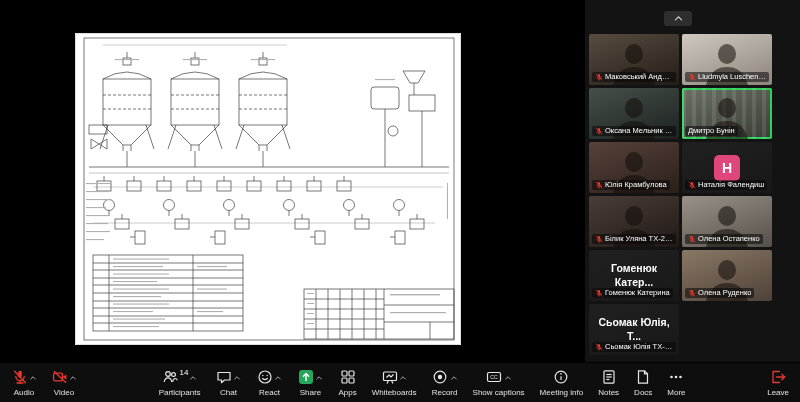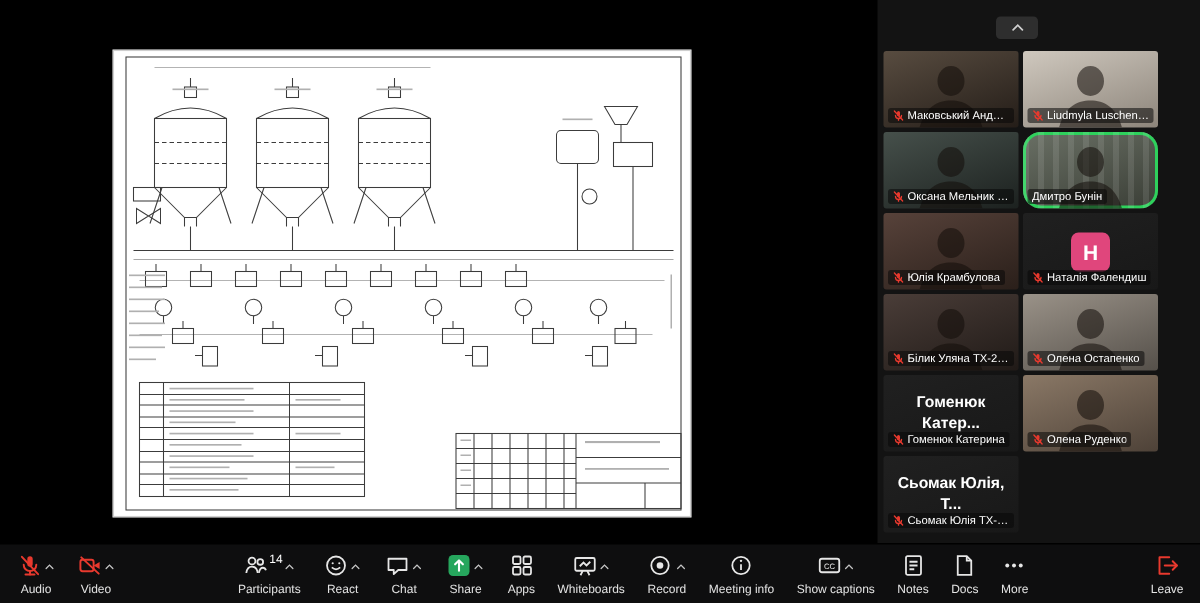--- a/index.html
+++ b/index.html
@@ -260,21 +260,21 @@
             <g fill="none" stroke="#e8392e" stroke-width="1.8" stroke-linecap="round">
               <rect x="6" y="2" width="4" height="7" rx="2" fill="#e8392e" stroke="none"></rect>
               <path d="M4 8 a4 4 0 0 0 8 0"></path>
               <line x1="8" y1="12" x2="8" y2="14.2"></line>
               <line x1="2.5" y1="2" x2="13.5" y2="14"></line>
             </g>
           </svg>
           <span>Оксана Мельник / Світ...</span>
         </div>
       </div>
-      <div class="tile active" style="background: linear-gradient(160deg, rgb(106, 112, 101) 0%, rgb(58, 62, 54) 100%); border-radius: 12px;">
+      <div class="tile active" style="background: linear-gradient(160deg, rgb(106, 112, 101) 0%, rgb(58, 62, 54) 100%);">
         <div class="blinds"></div>
         <svg class="sil" viewBox="0 0 90 51" preserveAspectRatio="none">
           <ellipse cx="45" cy="20" rx="9" ry="10" fill="rgba(18,13,10,0.55)"></ellipse>
           <path d="M24 51 C28 37 36 33 45 33 C54 33 62 37 66 51 Z" fill="rgba(18,13,10,0.55)"></path>
         </svg>
         <div class="tag">
           <span>Дмитро Бунін</span>
         </div>
       </div>
       <div class="tile" style="background: linear-gradient(160deg, rgb(87, 66, 58) 0%, rgb(42, 31, 26) 100%);">
@@ -445,51 +445,51 @@
             <span class="tb-caret"><svg viewBox="0 0 16 16">
                 <path d="M3.5 10 L8 5.5 L12.5 10" stroke="currentColor" stroke-width="1.7" fill="none" stroke-linecap="round"></path>
               </svg></span>
           </span>
           <span class="tb-label">Participants</span>
         </button>
         <button class="tb-item">
           <span class="tb-iconrow">
             <span class="tb-icon">
               <svg viewBox="0 0 16 16">
+                <path d="M2 3.5 H14 V11 H8.5 L5.5 13.7 V11 H2 Z" fill="none" stroke="#e6e6e6" stroke-width="1.2" stroke-linejoin="round"></path>
+              </svg>
+            </span>
+            <span class="tb-caret"><svg viewBox="0 0 16 16">
+                <path d="M3.5 10 L8 5.5 L12.5 10" stroke="currentColor" stroke-width="1.7" fill="none" stroke-linecap="round"></path>
+              </svg></span>
+          </span>
+          <span class="tb-label">Chat</span>
+        </button>
+        <button class="tb-item">
+          <span class="tb-iconrow">
+            <span class="tb-icon">
+              <svg viewBox="0 0 16 16">
                 <g fill="none" stroke="#e6e6e6" stroke-width="1.2">
                   <circle cx="8" cy="8" r="6"></circle>
                   <circle cx="5.8" cy="6.5" r="0.7" fill="#e6e6e6" stroke="none"></circle>
                   <circle cx="10.2" cy="6.5" r="0.7" fill="#e6e6e6" stroke="none"></circle>
                   <path d="M5.2 9.3 Q8 11.8 10.8 9.3"></path>
                 </g>
               </svg>
             </span>
             <span class="tb-caret"><svg viewBox="0 0 16 16">
                 <path d="M3.5 10 L8 5.5 L12.5 10" stroke="currentColor" stroke-width="1.7" fill="none" stroke-linecap="round"></path>
               </svg></span>
           </span>
           <span class="tb-label">React</span>
         </button>
         <button class="tb-item">
           <span class="tb-iconrow">
             <span class="tb-icon">
               <svg viewBox="0 0 16 16">
-                <path d="M2 3.5 H14 V11 H8.5 L5.5 13.7 V11 H2 Z" fill="none" stroke="#e6e6e6" stroke-width="1.2" stroke-linejoin="round"></path>
-              </svg>
-            </span>
-            <span class="tb-caret"><svg viewBox="0 0 16 16">
-                <path d="M3.5 10 L8 5.5 L12.5 10" stroke="currentColor" stroke-width="1.7" fill="none" stroke-linecap="round"></path>
-              </svg></span>
-          </span>
-          <span class="tb-label">Chat</span>
-        </button>
-        <button class="tb-item">
-          <span class="tb-iconrow">
-            <span class="tb-icon">
-              <svg viewBox="0 0 16 16">
                 <rect x="1" y="1" width="14" height="14" rx="3" fill="#26a65d"></rect>
                 <g stroke="#fff" stroke-width="1.4" fill="none" stroke-linecap="round" stroke-linejoin="round">
                   <line x1="8" y1="11.5" x2="8" y2="5"></line>
                   <path d="M5.4 7.2 L8 4.6 L10.6 7.2"></path>
                 </g>
               </svg>
             </span>
             <span class="tb-caret"><svg viewBox="0 0 16 16">
                 <path d="M3.5 10 L8 5.5 L12.5 10" stroke="currentColor" stroke-width="1.7" fill="none" stroke-linecap="round"></path>
               </svg></span>
@@ -541,43 +541,43 @@
             <span class="tb-caret"><svg viewBox="0 0 16 16">
                 <path d="M3.5 10 L8 5.5 L12.5 10" stroke="currentColor" stroke-width="1.7" fill="none" stroke-linecap="round"></path>
               </svg></span>
           </span>
           <span class="tb-label">Record</span>
         </button>
         <button class="tb-item">
           <span class="tb-iconrow">
             <span class="tb-icon">
               <svg viewBox="0 0 16 16">
+                <rect x="1.5" y="3.5" width="13" height="9" rx="1.5" fill="none" stroke="#e6e6e6" stroke-width="1.2"></rect>
+                <text x="8" y="10" font-size="5.2" fill="#e6e6e6" text-anchor="middle" font-family="Liberation Sans, sans-serif">CC</text>
+              </svg>
+            </span>
+            <span class="tb-caret"><svg viewBox="0 0 16 16">
+                <path d="M3.5 10 L8 5.5 L12.5 10" stroke="currentColor" stroke-width="1.7" fill="none" stroke-linecap="round"></path>
+              </svg></span>
+          </span>
+          <span class="tb-label">Show captions</span>
+        </button>
+        <button class="tb-item">
+          <span class="tb-iconrow">
+            <span class="tb-icon">
+              <svg viewBox="0 0 16 16">
                 <g fill="none" stroke="#e6e6e6" stroke-width="1.2">
                   <circle cx="8" cy="8" r="5.8"></circle>
                   <line x1="8" y1="7.2" x2="8" y2="11"></line>
                   <circle cx="8" cy="4.9" r="0.8" fill="#e6e6e6" stroke="none"></circle>
                 </g>
               </svg>
             </span>
           </span>
           <span class="tb-label">Meeting info</span>
-        </button>
-        <button class="tb-item">
-          <span class="tb-iconrow">
-            <span class="tb-icon">
-              <svg viewBox="0 0 16 16">
-                <rect x="1.5" y="3.5" width="13" height="9" rx="1.5" fill="none" stroke="#e6e6e6" stroke-width="1.2"></rect>
-                <text x="8" y="10" font-size="5.2" fill="#e6e6e6" text-anchor="middle" font-family="Liberation Sans, sans-serif">CC</text>
-              </svg>
-            </span>
-            <span class="tb-caret"><svg viewBox="0 0 16 16">
-                <path d="M3.5 10 L8 5.5 L12.5 10" stroke="currentColor" stroke-width="1.7" fill="none" stroke-linecap="round"></path>
-              </svg></span>
-          </span>
-          <span class="tb-label">Show captions</span>
         </button>
         <button class="tb-item">
           <span class="tb-iconrow">
             <span class="tb-icon">
               <svg viewBox="0 0 16 16">
                 <g fill="none" stroke="#e6e6e6" stroke-width="1.2">
                   <rect x="3" y="1.8" width="10" height="12.4" rx="1"></rect>
                   <line x1="5.3" y1="5.5" x2="10.7" y2="5.5"></line>
                   <line x1="5.3" y1="8" x2="10.7" y2="8"></line>
                   <line x1="5.3" y1="10.5" x2="8.5" y2="10.5"></line>

